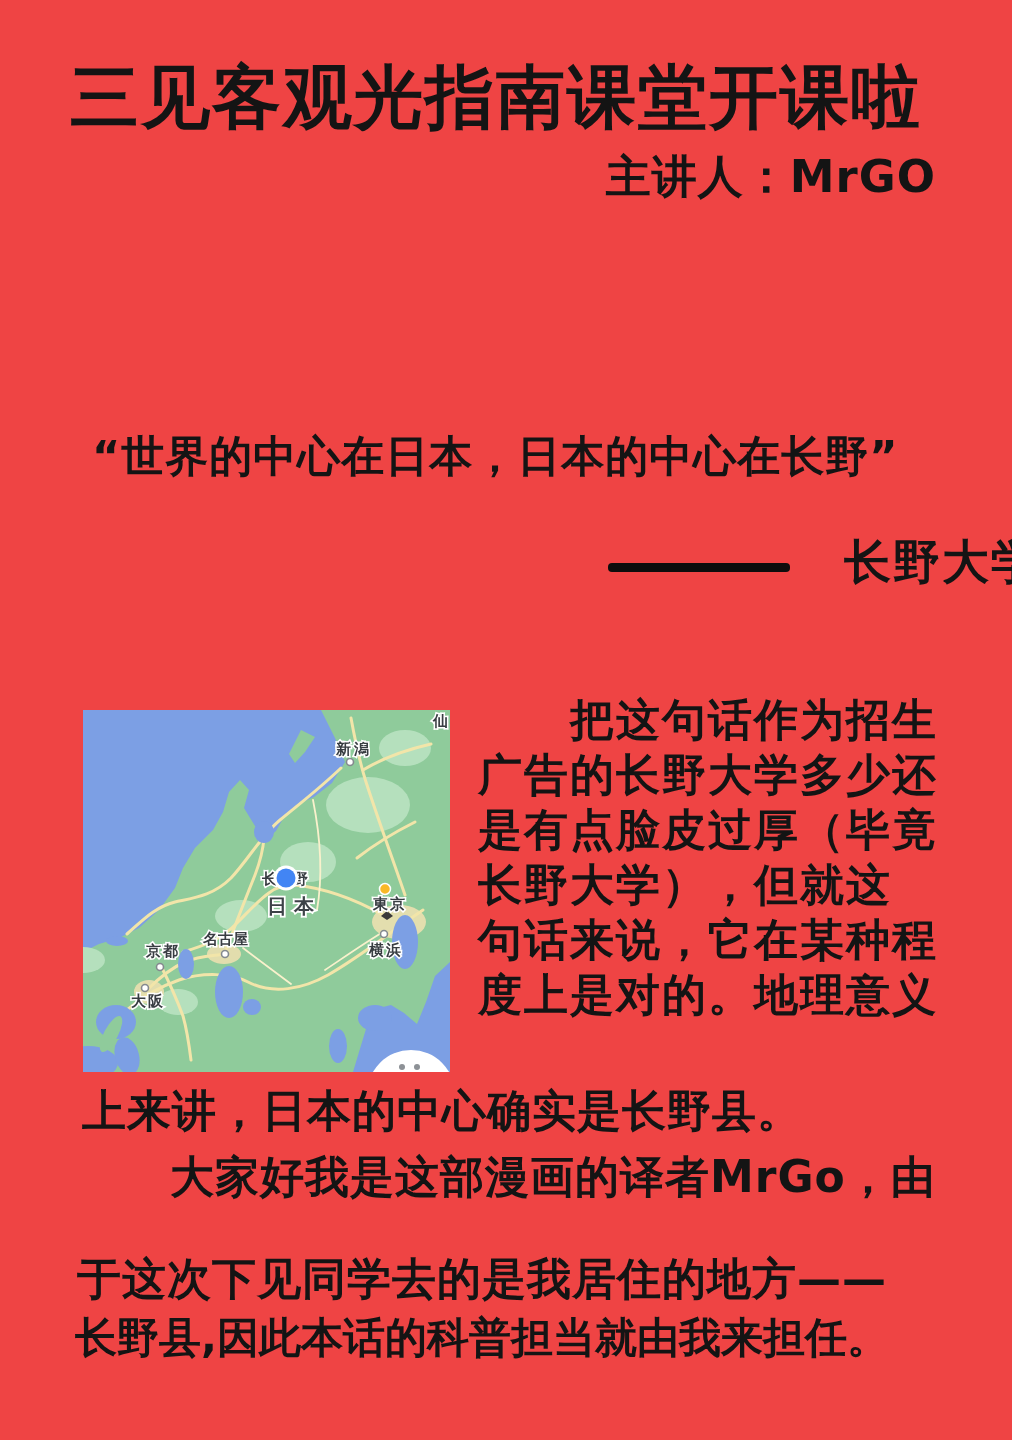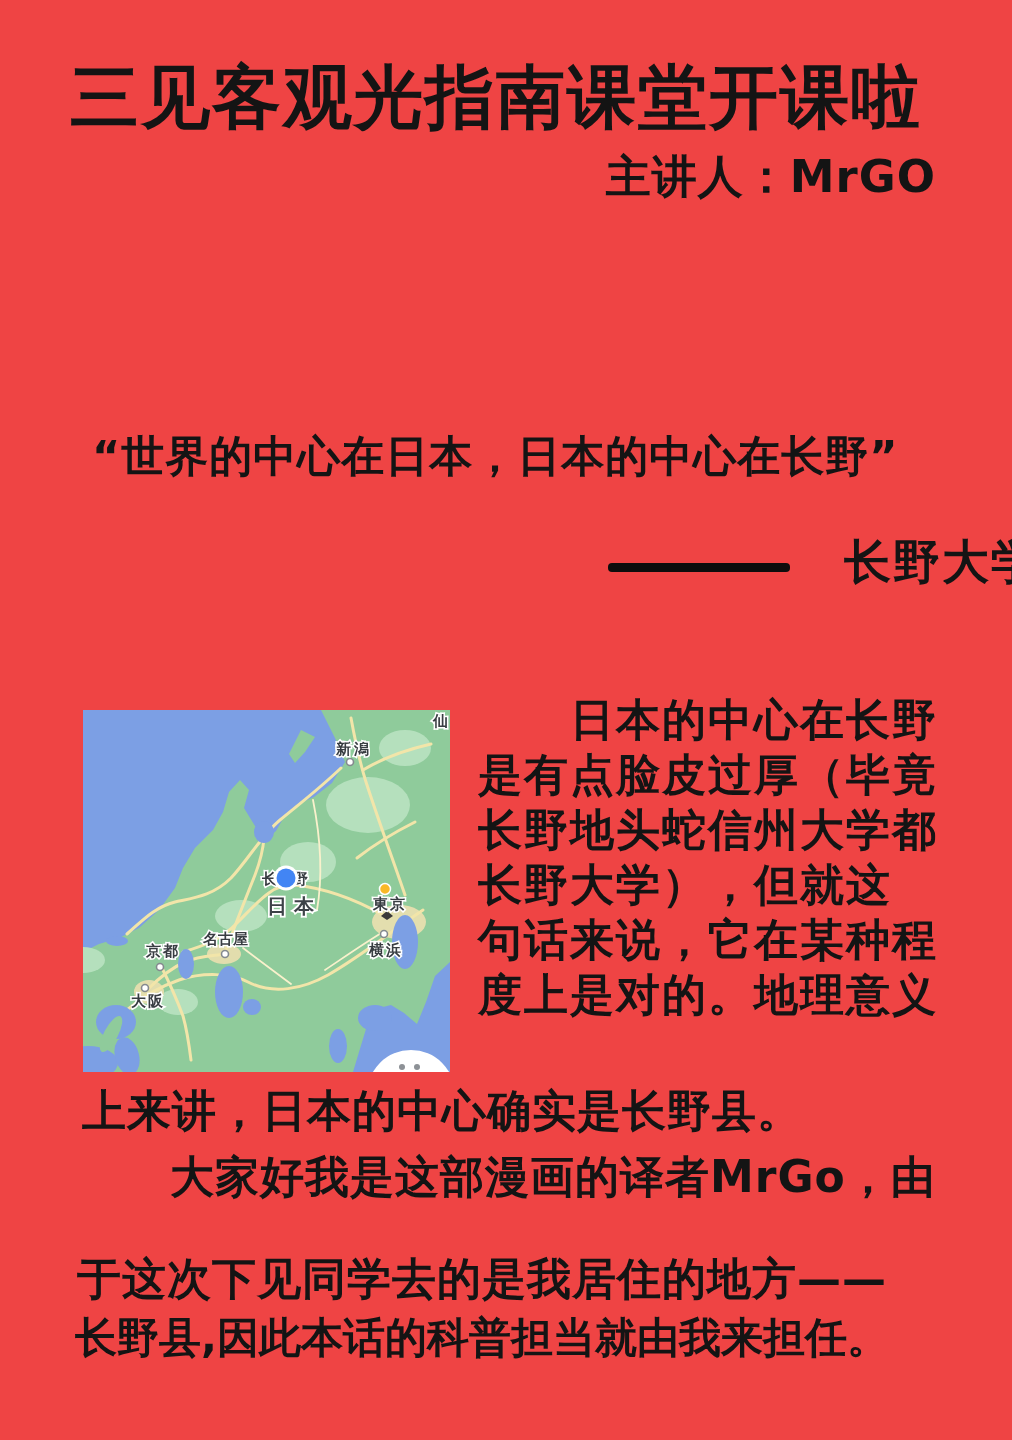--- a/index.html
+++ b/index.html
@@ -162,23 +162,23 @@
         <circle cx="328" cy="384" r="44" fill="#ffffff"></circle>
         <g fill="#8d9196">
           <circle cx="319" cy="357" r="3"></circle>
           <circle cx="334" cy="357" r="3"></circle>
         </g>
       </g>
     </svg>
   </div>
 
   <div class="col-text">
-    <div class="hw indent">日本的中心在长野</div>
+    <div class="hw indent">把这句话作为招生</div>
+    <div class="hw">广告的长野大学多少还</div>
     <div class="hw">是有点脸皮过厚（毕竟</div>
-    <div class="hw">长野地头蛇信州大学都</div>
     <div class="hw">长野大学），但就这</div>
     <div class="hw">句话来说，它在某种程</div>
     <div class="hw">度上是对的。地理意义</div>
   </div>
 
   <div class="fline fl0 hw">上来讲，日本的中心确实是长野县。</div>
   <div class="fline fl1 hw">大家好我是这部漫画的译者MrGo，由</div>
   <div class="fline fl2 hw">于这次下见同学去的是我居住的地方——</div>
   <div class="fline fl3 hw">长野县,因此本话的科普担当就由我来担任。</div>
 

